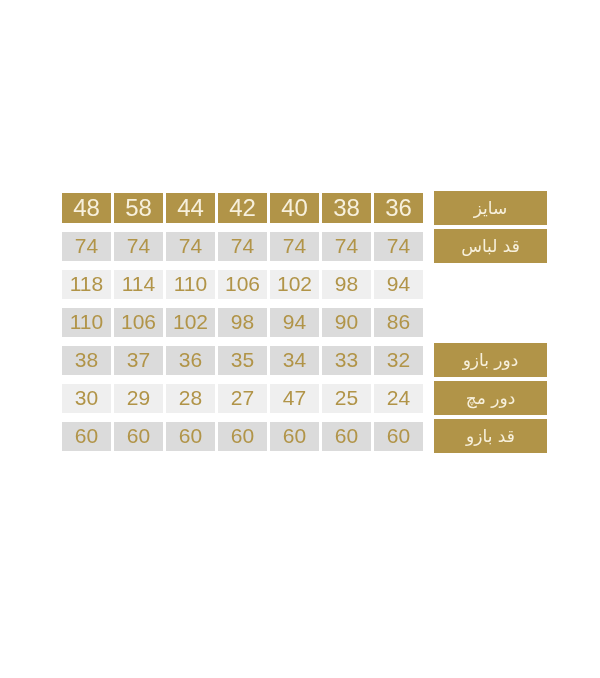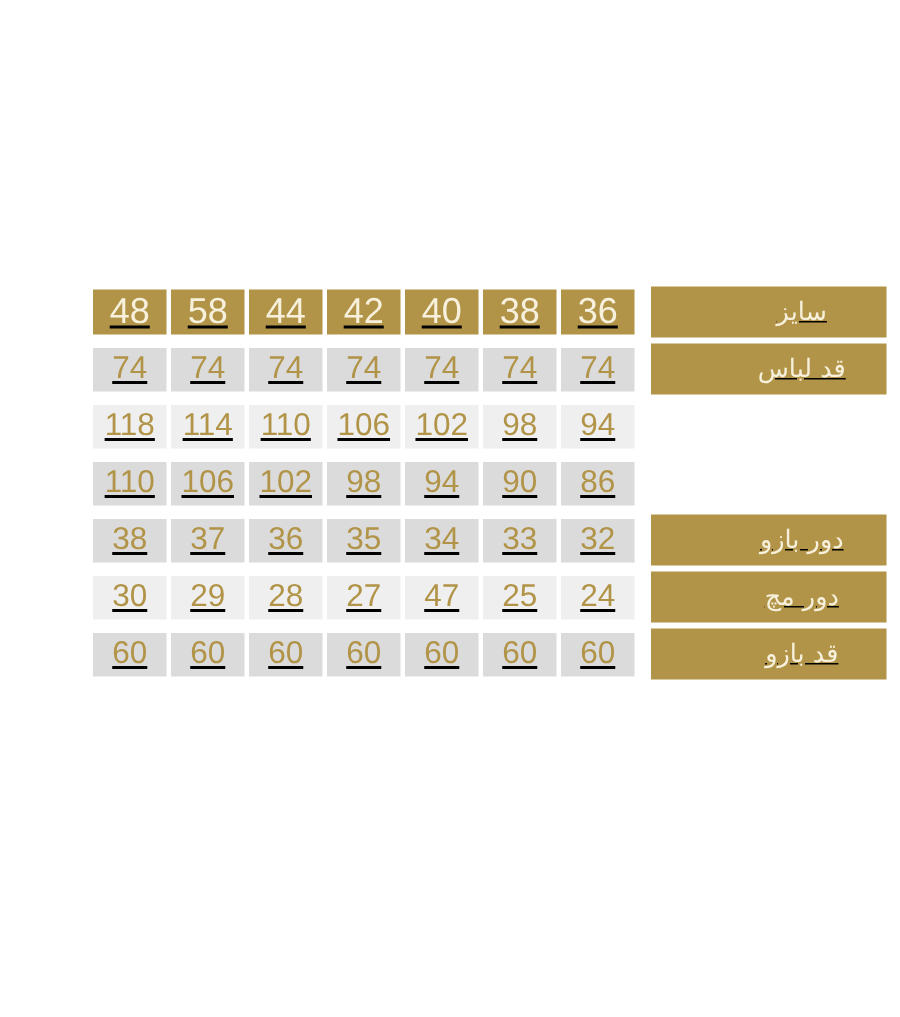--- a/index.html
+++ b/index.html
@@ -16,21 +16,20 @@
   }
   .page {
     position: absolute;
     inset: 0;
     background: #ffffff;
   }
   .size-table {
     position: absolute;
     left: 62px;
     top: 189px;
-    text-decoration: underline;
   }
   .trow {
     display: flex;
     align-items: center;
     height: 38px;
   }
   .cell {
     width: 49px;
     height: 29px;
     margin-right: 3px;
@@ -56,21 +55,20 @@
   .cell.label-cell {
     width: 113px;
     height: 34px;
     margin-left: 8px;
     margin-right: 0;
     background: var(--gold, #B19448);
     color: var(--cream, #F7F0DC);
     font-size: 17px;
     direction: rtl;
     font-family: "DejaVu Sans", sans-serif;
-    padding-left: 44px;
   }
 </style>
 </head>
 <body>
 
 <div class="page">
   <div class="size-table">
       <div class="trow">
         <div class="cell gold">48</div>
         <div class="cell gold">58</div>

